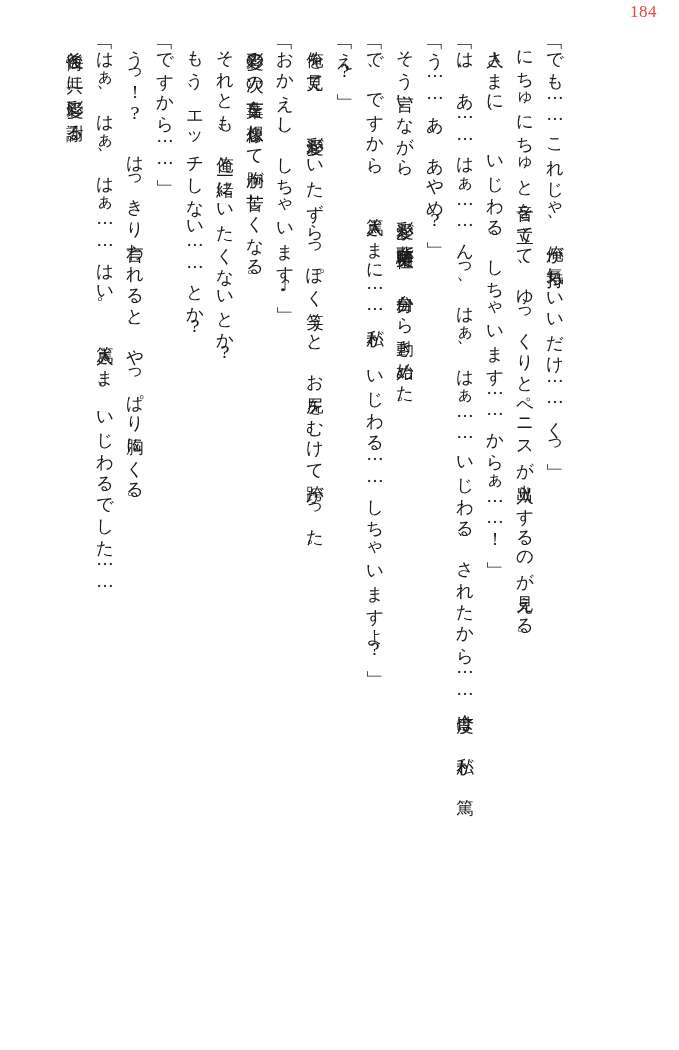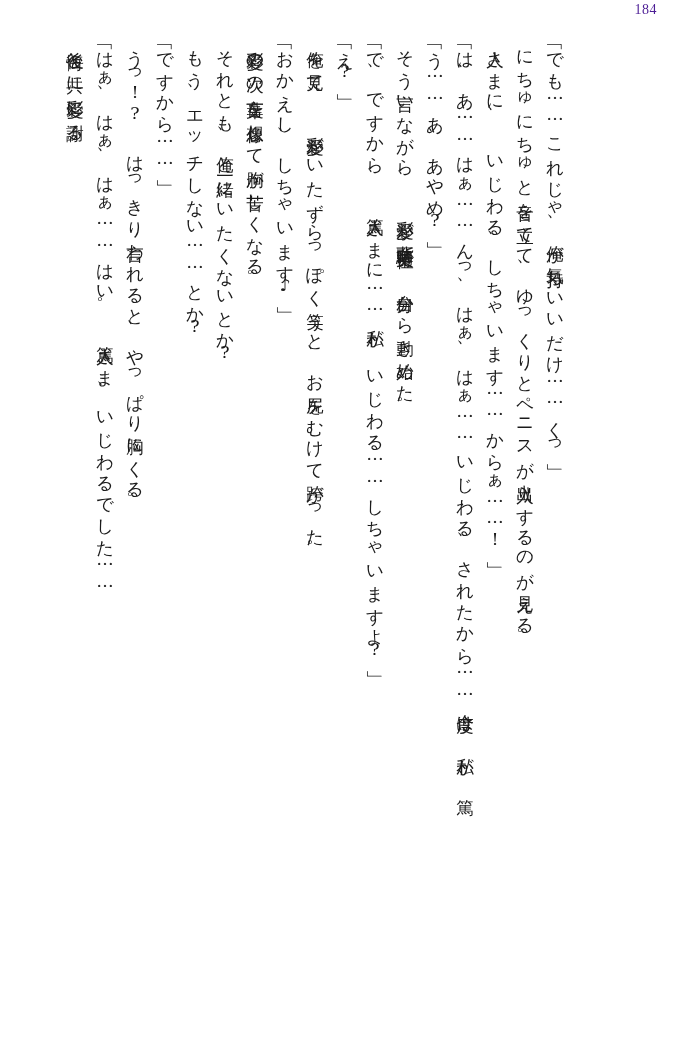--- a/index.html
+++ b/index.html
@@ -15,22 +15,22 @@
     width: 679px;
     height: 1050px;
     background: #ffffff;
     overflow: hidden;
     box-sizing: border-box;
   }
   .page-number {
     position: absolute;
     top: 2px;
     right: 22px;
-    font-size: 14px;
-    color: #4c1d95;
+    font-size: 17px;
+    color: #ef4444;
     letter-spacing: 0.5px;
     font-family: "Liberation Serif", serif;
   }
   .body-text {
     position: absolute;
     top: 38px;
     right: 26px;
     height: 960px;
     width: 600px;
     display: flex;

